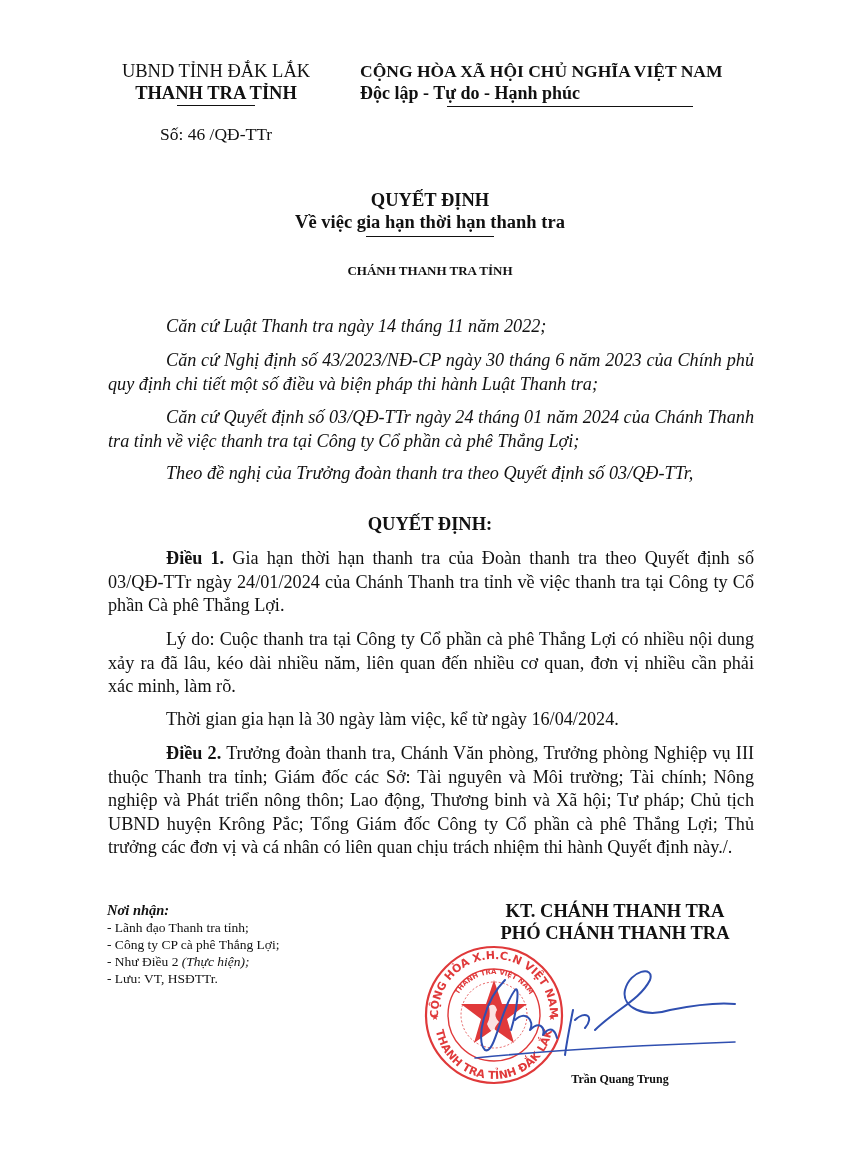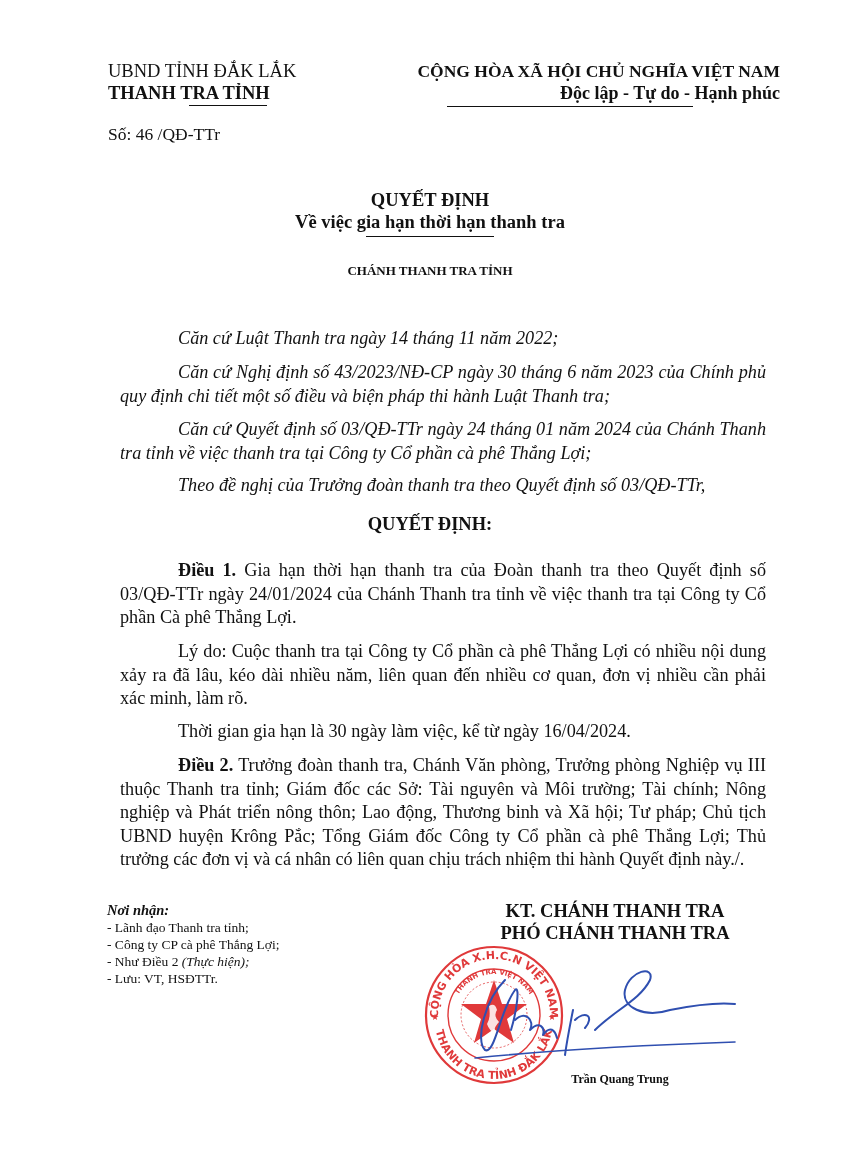--- a/index.html
+++ b/index.html
@@ -4,44 +4,44 @@
   <style>
     html, body { margin: 0; padding: 0; background: #ffffff; }
     body {
       width: 845px; height: 1156px; position: relative; overflow: hidden;
       font-family: "Liberation Serif", "DejaVu Serif", serif;
       color: #111111;
     }
     .abs { position: absolute; }
 
     
-    #hdr-left { left: 108px; top: 60px; width: 240px; text-align: left; }
+    #hdr-left { left: 96px; top: 60px; width: 240px; text-align: center; }
     #hdr-left .l1 { font-size: 18.5px; line-height: 22px; }
     #hdr-left .l2 { font-size: 18.5px; line-height: 22px; font-weight: bold; }
     #hdr-left .rule { width: 78px; height: 1px; background: #111; margin: 1px auto 0; }
     #hdr-left .num { font-size: 17.5px; margin-top: 18px; }
 
     
-    #hdr-right { left: 360px; top: 60px; width: 420px; text-align: right; }
+    #hdr-right { left: 360px; top: 60px; width: 420px; text-align: left; }
     #hdr-right .l1 { font-size: 17.5px; line-height: 22px; font-weight: bold; }
     #hdr-right .l2 { font-size: 18px; line-height: 22px; font-weight: bold; }
     #hdr-right .rule { width: 246px; height: 1px; background: #111; margin: 2px auto 0; }
     #hdr-right .date { font-size: 18px; font-style: italic; margin-top: 18px; padding-left: 28px; }
 
     
     #title-block { left: 100px; top: 189px; width: 660px; text-align: center; }
     #title-block .t1 { font-size: 18.5px; font-weight: bold; line-height: 22px; }
     #title-block .t2 { font-size: 18.5px; font-weight: bold; line-height: 22px; }
     #title-block .rule { width: 128px; height: 1px; background: #111; margin: 3px auto 0; }
     #title-block .t3 { font-size: 13px; font-weight: bold; margin-top: 26px; }
 
     
     .para {
       font-size: 18.2px; line-height: 23.5px; text-align: justify;
-      text-indent: 58px; left: 108px; width: 646px; margin: 12px;
+      text-indent: 58px; left: 108px; width: 646px; margin: 0;
     }
     .para.it { font-style: italic; }
     .heading-mid { font-size: 18.5px; font-weight: bold; left: 100px; width: 660px; text-align: center; }
 
     
     #recipients { left: 107px; top: 902px; width: 250px; font-size: 13.5px; line-height: 17px; }
     #recipients .hdr { font-weight: bold; font-style: italic; font-size: 14.5px; }
 
     #sign-block { left: 470px; top: 900px; width: 290px; text-align: center; }
     #sign-block .s1, #sign-block .s2 { font-size: 18.5px; font-weight: bold; line-height: 22px; }

